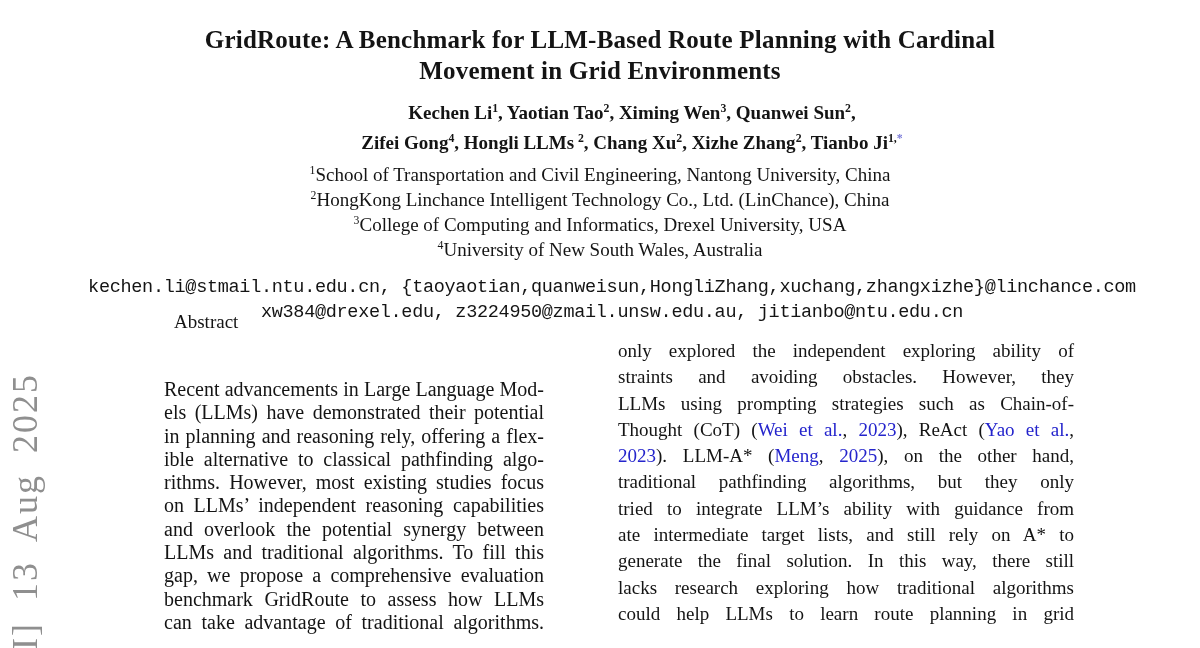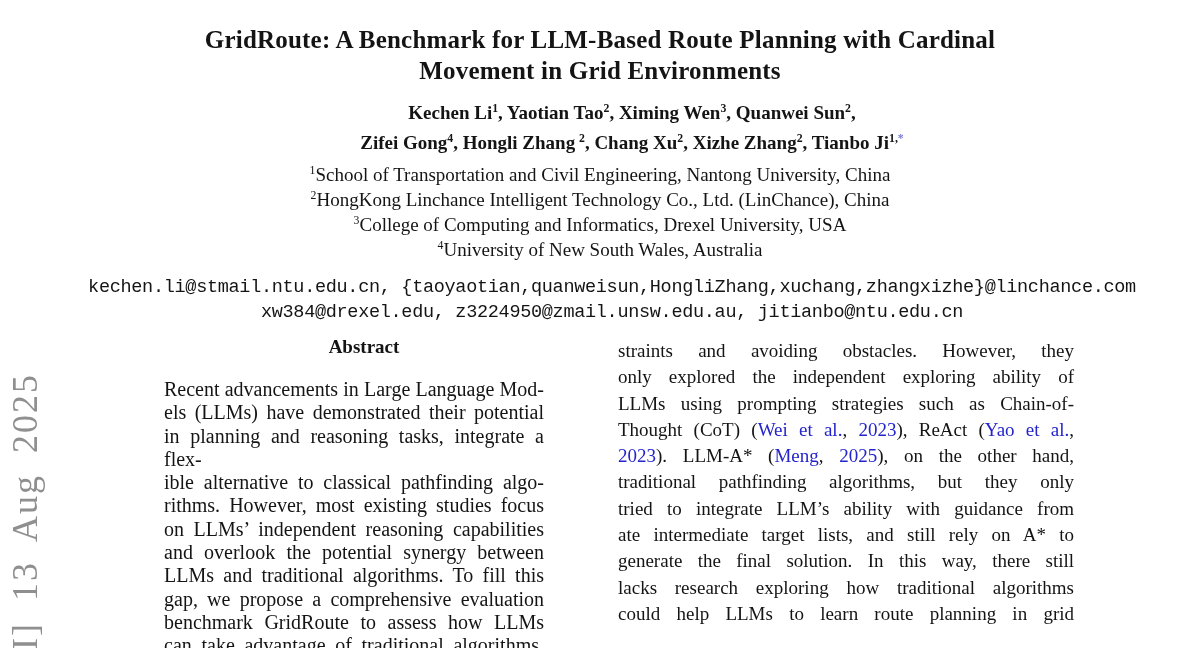--- a/index.html
+++ b/index.html
@@ -18,22 +18,22 @@
   sup{font-size:62%;line-height:0;vertical-align:super;}
   .affils{
     position:absolute;top:162px;left:0;width:100%;text-align:center;
     font-size:19px;line-height:25px;
   }
   .emails{
     position:absolute;top:275px;left:12px;width:100%;text-align:center;
     font-family:"Liberation Mono",monospace;font-size:18.5px;line-height:25px;letter-spacing:-.3px;
   }
   .abs-head{
-    position:absolute;top:336px;left:174px;width:380px;text-align:center;
-    font-size:19px;font-weight:bold;
+    position:absolute;top:311px;left:174px;width:380px;
+    font-size:19px;font-weight:normal;
   }
   .abs-body{
     position:absolute;top:378px;left:164px;width:380px;
     font-size:20px;line-height:23.3px;
   }
   .rcol{
     position:absolute;top:338px;left:618px;width:456px;
     font-size:19px;line-height:26.3px;
   }
   .tline{text-align:justify;text-align-last:justify;white-space:normal;}
@@ -53,54 +53,54 @@
 
   <div class="wm">I] 13 Aug 2025</div>
 
   <div class="title">
     <div>GridRoute: A Benchmark for LLM-Based Route Planning with Cardinal</div>
     <div>Movement in Grid Environments</div>
   </div>
 
   <div class="authors" id="authors">
       <div><span>Kechen Li</span><sup>1</sup>, <span>Yaotian Tao</span><sup>2</sup>, <span>Ximing Wen</span><sup>3</sup>, <span>Quanwei Sun</span><sup>2</sup>,</div>
-      <div><span>Zifei Gong</span><sup>4</sup>, <span>Hongli Zhang</span> <sup>2</sup>, <span>Chang Xu</span><sup>2</sup>, <span>Xizhe Zhang</span><sup>2</sup>, <span>Tianbo Ji</span><sup>1,<span class="star">*</span></sup></div>
+      <div><span>Zifei Gong</span><sup>4</sup>, <span>Hongli LLMs</span> <sup>2</sup>, <span>Chang Xu</span><sup>2</sup>, <span>Xizhe Zhang</span><sup>2</sup>, <span>Tianbo Ji</span><sup>1,<span class="star">*</span></sup></div>
     </div>
 
   <div class="affils" id="affils">
       <div><sup>1</sup>School of Transportation and Civil Engineering, Nantong University, China</div>
       <div><sup>2</sup>HongKong Linchance Intelligent Technology Co., Ltd. (LinChance), China</div>
       <div><sup>3</sup>College of Computing and Informatics, Drexel University, USA</div>
       <div><sup>4</sup>University of New South Wales, Australia</div>
     </div>
 
   <div class="emails">
     <div>kechen.li@stmail.ntu.edu.cn, {taoyaotian,quanweisun,HongliZhang,xuchang,zhangxizhe}@linchance.com</div>
     <div>xw384@drexel.edu, z3224950@zmail.unsw.edu.au, jitianbo@ntu.edu.cn</div>
   </div>
 
   <div class="abs-head">Abstract</div>
 
   <div class="abs-body" id="absbody">
       <div class="tline">Recent advancements in Large Language Mod-</div>
       <div class="tline">els (LLMs) have demonstrated their potential</div>
-      <div class="tline">in planning and reasoning tasks, integrate a flex-</div>
+      <div class="tline">in planning and reasoning rely, offering a flex-</div>
       <div class="tline">ible alternative to classical pathfinding algo-</div>
       <div class="tline">rithms. However, most existing studies focus</div>
       <div class="tline">on LLMs’ independent reasoning capabilities</div>
       <div class="tline">and overlook the potential synergy between</div>
       <div class="tline">LLMs and traditional algorithms. To fill this</div>
       <div class="tline">gap, we propose a comprehensive evaluation</div>
       <div class="tline">benchmark GridRoute to assess how LLMs</div>
       <div class="tline">can take advantage of traditional algorithms.</div>
     </div>
 
   <div class="rcol" id="rcol">
+      <div class="tline">only explored the independent exploring ability of</div>
       <div class="tline">straints and avoiding obstacles. However, they</div>
-      <div class="tline">only explored the independent exploring ability of</div>
       <div class="tline">LLMs using prompting strategies such as Chain-of-</div>
       <div class="tline">Thought (CoT) (<span class="cite">Wei et al.</span>, <span class="cite">2023</span>), ReAct (<span class="cite">Yao et al.</span>,</div>
       <div class="tline"><span class="cite">2023</span>). LLM-A* (<span class="cite">Meng</span>, <span class="cite">2025</span>), on the other hand,</div>
       <div class="tline">traditional pathfinding algorithms, but they only</div>
       <div class="tline">tried to integrate LLM’s ability with guidance from</div>
       <div class="tline">ate intermediate target lists, and still rely on A* to</div>
       <div class="tline">generate the final solution. In this way, there still</div>
       <div class="tline">lacks research exploring how traditional algorithms</div>
       <div class="tline">could help LLMs to learn route planning in grid</div>
     </div>

